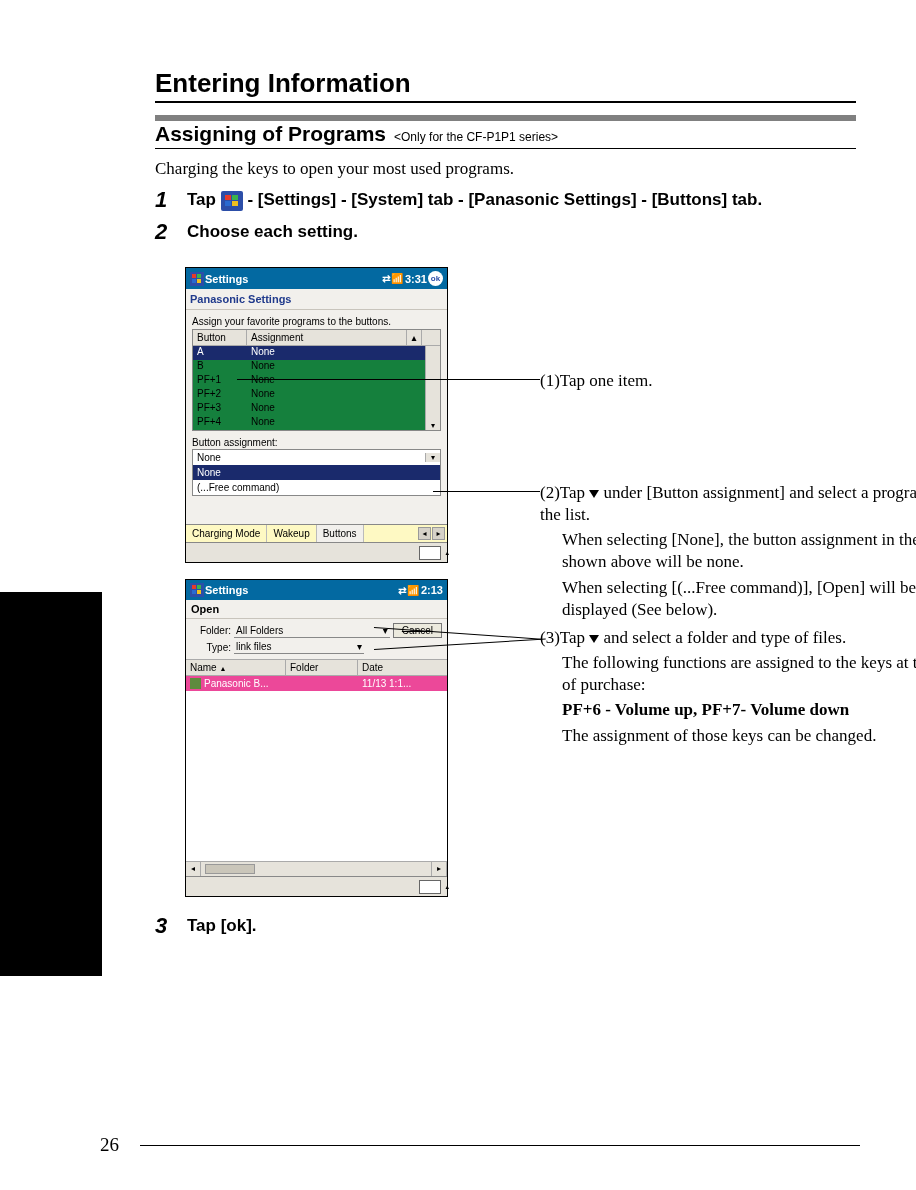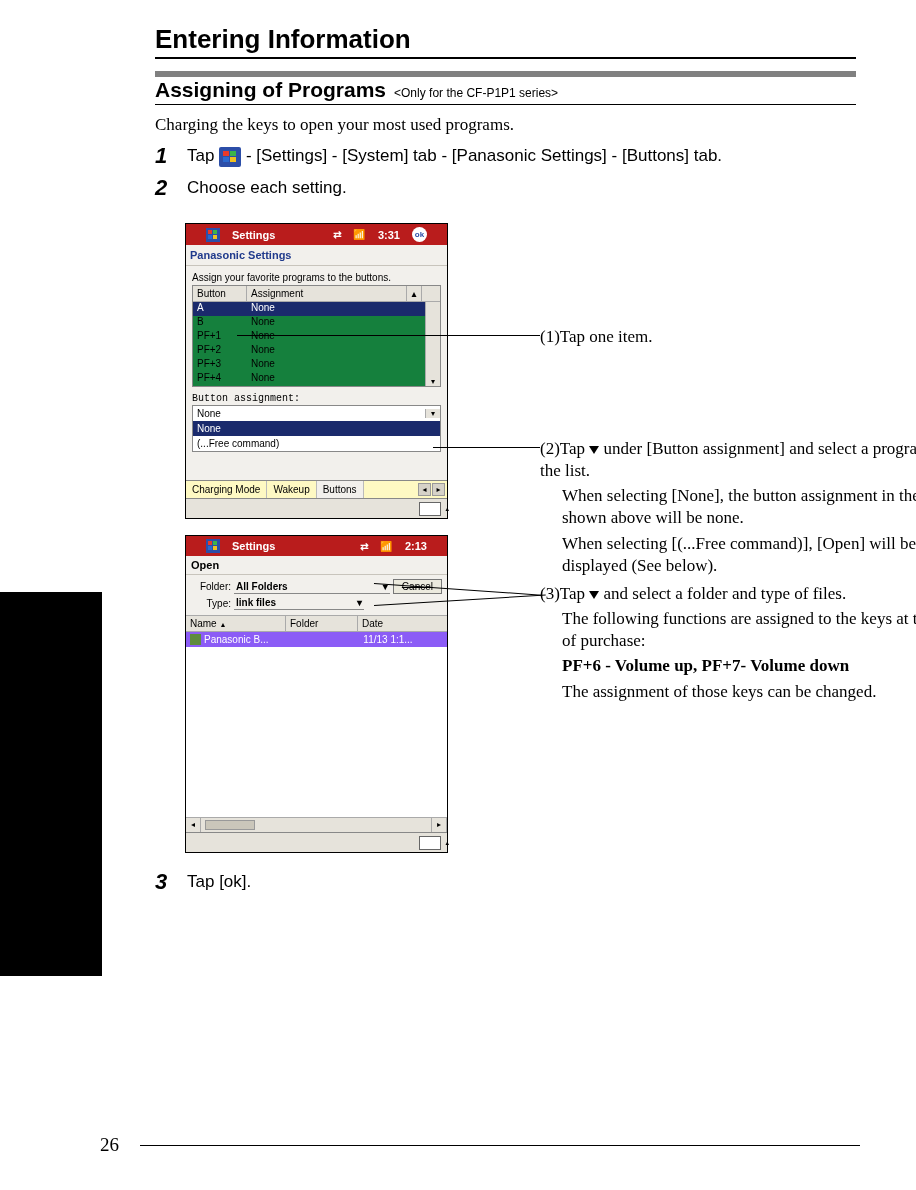--- a/index.html
+++ b/index.html
@@ -16,20 +16,21 @@
     padding: 24px 60px 0 100px;
     position: relative;
   }
   .title {
     font-family: Arial, sans-serif;
     font-weight: bold;
     font-size: 26px;
     border-bottom: 2px solid #000;
     padding-bottom: 2px;
     margin-left: 55px;
+    margin-top: 44px;
   }
   .subtitle-row {
     margin-top: 12px;
     margin-left: 55px;
     border-bottom: 1.5px solid #000;
     border-top: 6px solid #808080;
     padding-top: 1px;
     padding-bottom: 2px;
     display: flex;
     align-items: baseline;
@@ -59,21 +60,21 @@
   .step-num {
     font-family: Arial, sans-serif;
     font-weight: bold;
     font-style: italic;
     font-size: 22px;
     line-height: 1;
     min-width: 22px;
   }
   .step-text {
     font-family: Arial, sans-serif;
-    font-weight: normal;
+    font-weight: bold;
     font-size: 17px;
     line-height: 1.3;
     display: inline;
   }
   .step-text .flag-icon {
     display: inline-flex;
     vertical-align: middle;
   }
   .flag-icon svg { display: block; }
   
@@ -83,27 +84,27 @@
     margin-left: 85px;
   }
   .pda {
     width: 263px;
     border: 1px solid #000;
     background: #f2f0ec;
     font-family: Tahoma, Arial, sans-serif;
     font-size: 11px;
   }
   .pda-title {
-    background: #b91c1c;
+    background: #0369a1;
     color: #fff;
     font-weight: bold;
-    padding: 3px 20px;
+    padding: 3px 4px;
     display: flex;
     align-items: center;
-    gap: 12px;
+    gap: 1px;
   }
   .pda-title .start { display:flex; align-items:center; }
   .pda-title .spacer { flex: 1; }
   .pda-title .t-icon { font-size: 10px; }
   .ok-btn {
     width: 15px; height: 15px; border-radius: 50%;
     background: #fff; color: #2c4ea8;
     display: inline-flex; align-items:center; justify-content:center;
     font-size: 8px; font-weight: bold;
   }
@@ -157,21 +158,21 @@
   .grid-scroll {
     width: 15px;
     background: #e6e3db;
     display: flex;
     flex-direction: column;
     justify-content: space-between;
     align-items: center;
     font-size: 8px;
     border-left: 1px solid #aaa;
   }
-  .lbl { margin-top: 6px; font-size: 10px; font-family: Liberation Mono, monospace; }
+  .lbl { margin-top: 6px; font-size: 10px; }
   .dropdown {
     border: 1px solid #888;
     background: #fff;
     margin-top: 1px;
   }
   .dropdown-row {
     display: flex;
     align-items: center;
   }
   .dropdown-row .val { flex:1; padding: 2px 4px; font-size:10px; }
@@ -269,21 +270,20 @@
     gap: 3px;
     font-size:10px;
   }
   .field-row .flab { width: 40px; text-align: right; }
   .field-row .fval {
     border-bottom:1px solid #888;
     flex:1;
     padding:1px 2px;
     display:flex;
     justify-content:space-between;
-    font-weight:bold;
   }
   .cancel-btn {
     border:1px solid #777;
     padding:1px 8px;
     font-size:10px;
     background:#eceade;
     text-decoration: line-through;
   }
   .list-head {
     display:flex;
@@ -297,21 +297,21 @@
     padding:2px 4px;
     border-right:1px solid #aaa;
   }
   .lh1 { width: 100px; }
   .lh2 { width: 72px; }
   .lh3 { width: 60px; border-right:none !important; }
   .list-row {
     display:flex;
     font-size:10px;
   }
-  .list-row.sel { background:#8b5cf6; color:#fff;text-align:center; }
+  .list-row.sel { background:#ec4899; color:#fff; }
   .list-row .lc1 { width:100px; padding:2px 4px; display:flex; gap:3px; align-items:center;}
   .list-row .lc2 { width:72px; padding:2px 4px; }
   .list-row .lc3 { width:60px; padding:2px 4px; }
   .file-icon {
     width:11px;height:11px;
     background:#5e8b3e;
     display:inline-block;
   }
   .blank-area { height: 170px; background:#fff; }
   .hscroll {

